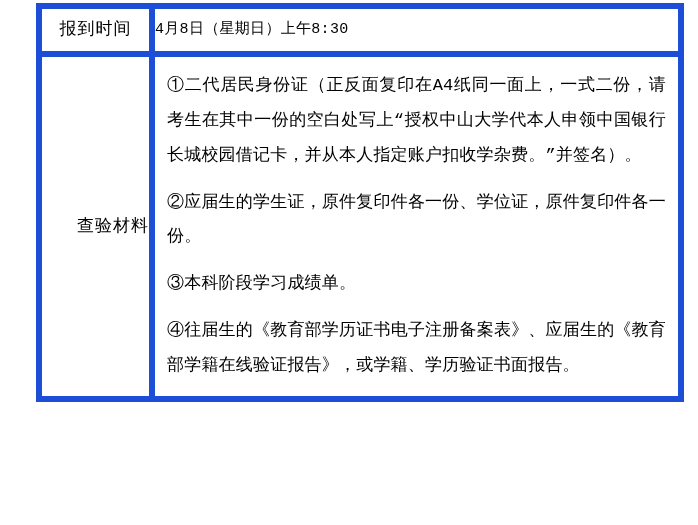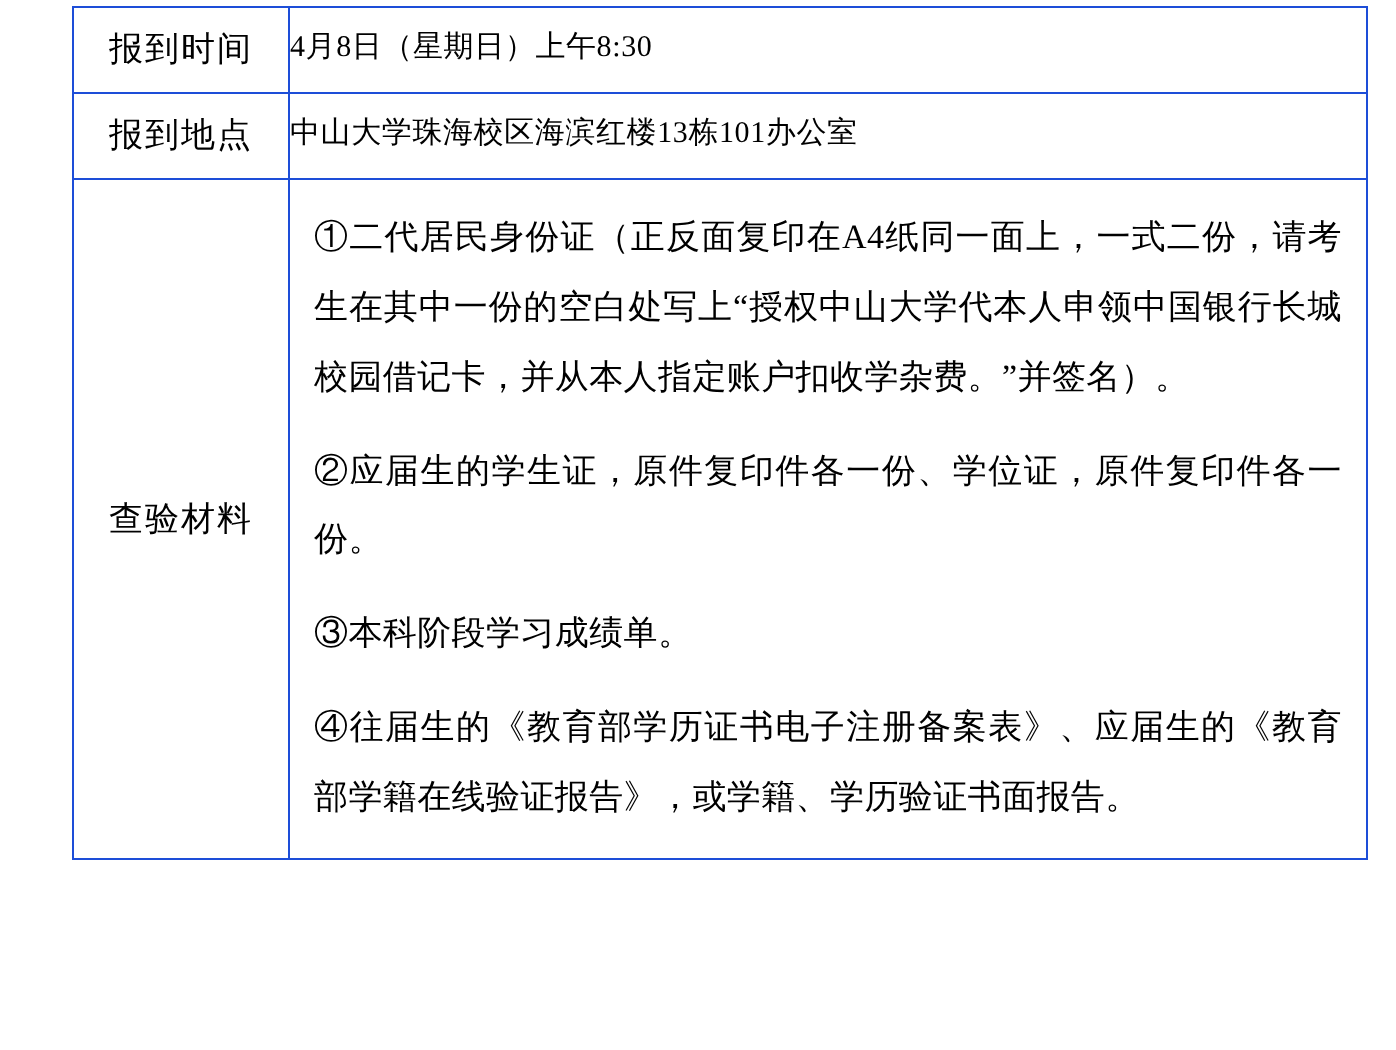--- a/index.html
+++ b/index.html
@@ -20,23 +20,24 @@
     height: 525px;
     box-sizing: border-box;
     padding: 3px 14px 0 36px;
   }
   table.doc-table {
     width: 648px;
     border-collapse: collapse;
     table-layout: fixed;
   }
   table.doc-table td {
-    border: 1px solid #1d4ed8;
+    border: 6px solid #1d4ed8;
     vertical-align: middle;
     padding: 0;
+    font-family: Liberation Mono, monospace;
   }
   td.label-cell {
     width: 107px;
     text-align: center;
     font-size: 17px;
     line-height: 1.5;
     letter-spacing: 1px;
     padding: 6px 4px;
   }
   td.value-cell {
@@ -55,35 +56,32 @@
     letter-spacing: 0.2px;
     text-align: justify;
     text-justify: inter-ideograph;
   }
   .mat-item {
     margin: 12px;
     text-indent: 0;
   }
   .label-vert {
     display: block;
+    text-align: right;
   }
 </style>
 </head>
 <body>
 
 <div class="page">
   <table class="doc-table">
     <tbody>
       <tr class="row-time">
         <td class="label-cell">报到时间</td>
         <td class="value-cell">4月8日（星期日）上午8:30</td>
-      </tr>
-      <tr class="row-place">
-        <td class="label-cell">报到地点</td>
-        <td class="value-cell">中山大学珠海校区海滨红楼13栋101办公室</td>
       </tr>
       <tr class="row-materials">
         <td class="label-cell">
           <span class="label-vert">查验材料</span>
         </td>
         <td class="materials-cell">
           <p class="mat-item">①二代居民身份证（正反面复印在A4纸同一面上，一式二份，请考生在其中一份的空白处写上“授权中山大学代本人申领中国银行长城校园借记卡，并从本人指定账户扣收学杂费。”并签名）。</p>
           <p class="mat-item">②应届生的学生证，原件复印件各一份、学位证，原件复印件各一份。</p>
           <p class="mat-item">③本科阶段学习成绩单。</p>
           <p class="mat-item">④往届生的《教育部学历证书电子注册备案表》、应届生的《教育部学籍在线验证报告》，或学籍、学历验证书面报告。</p>

